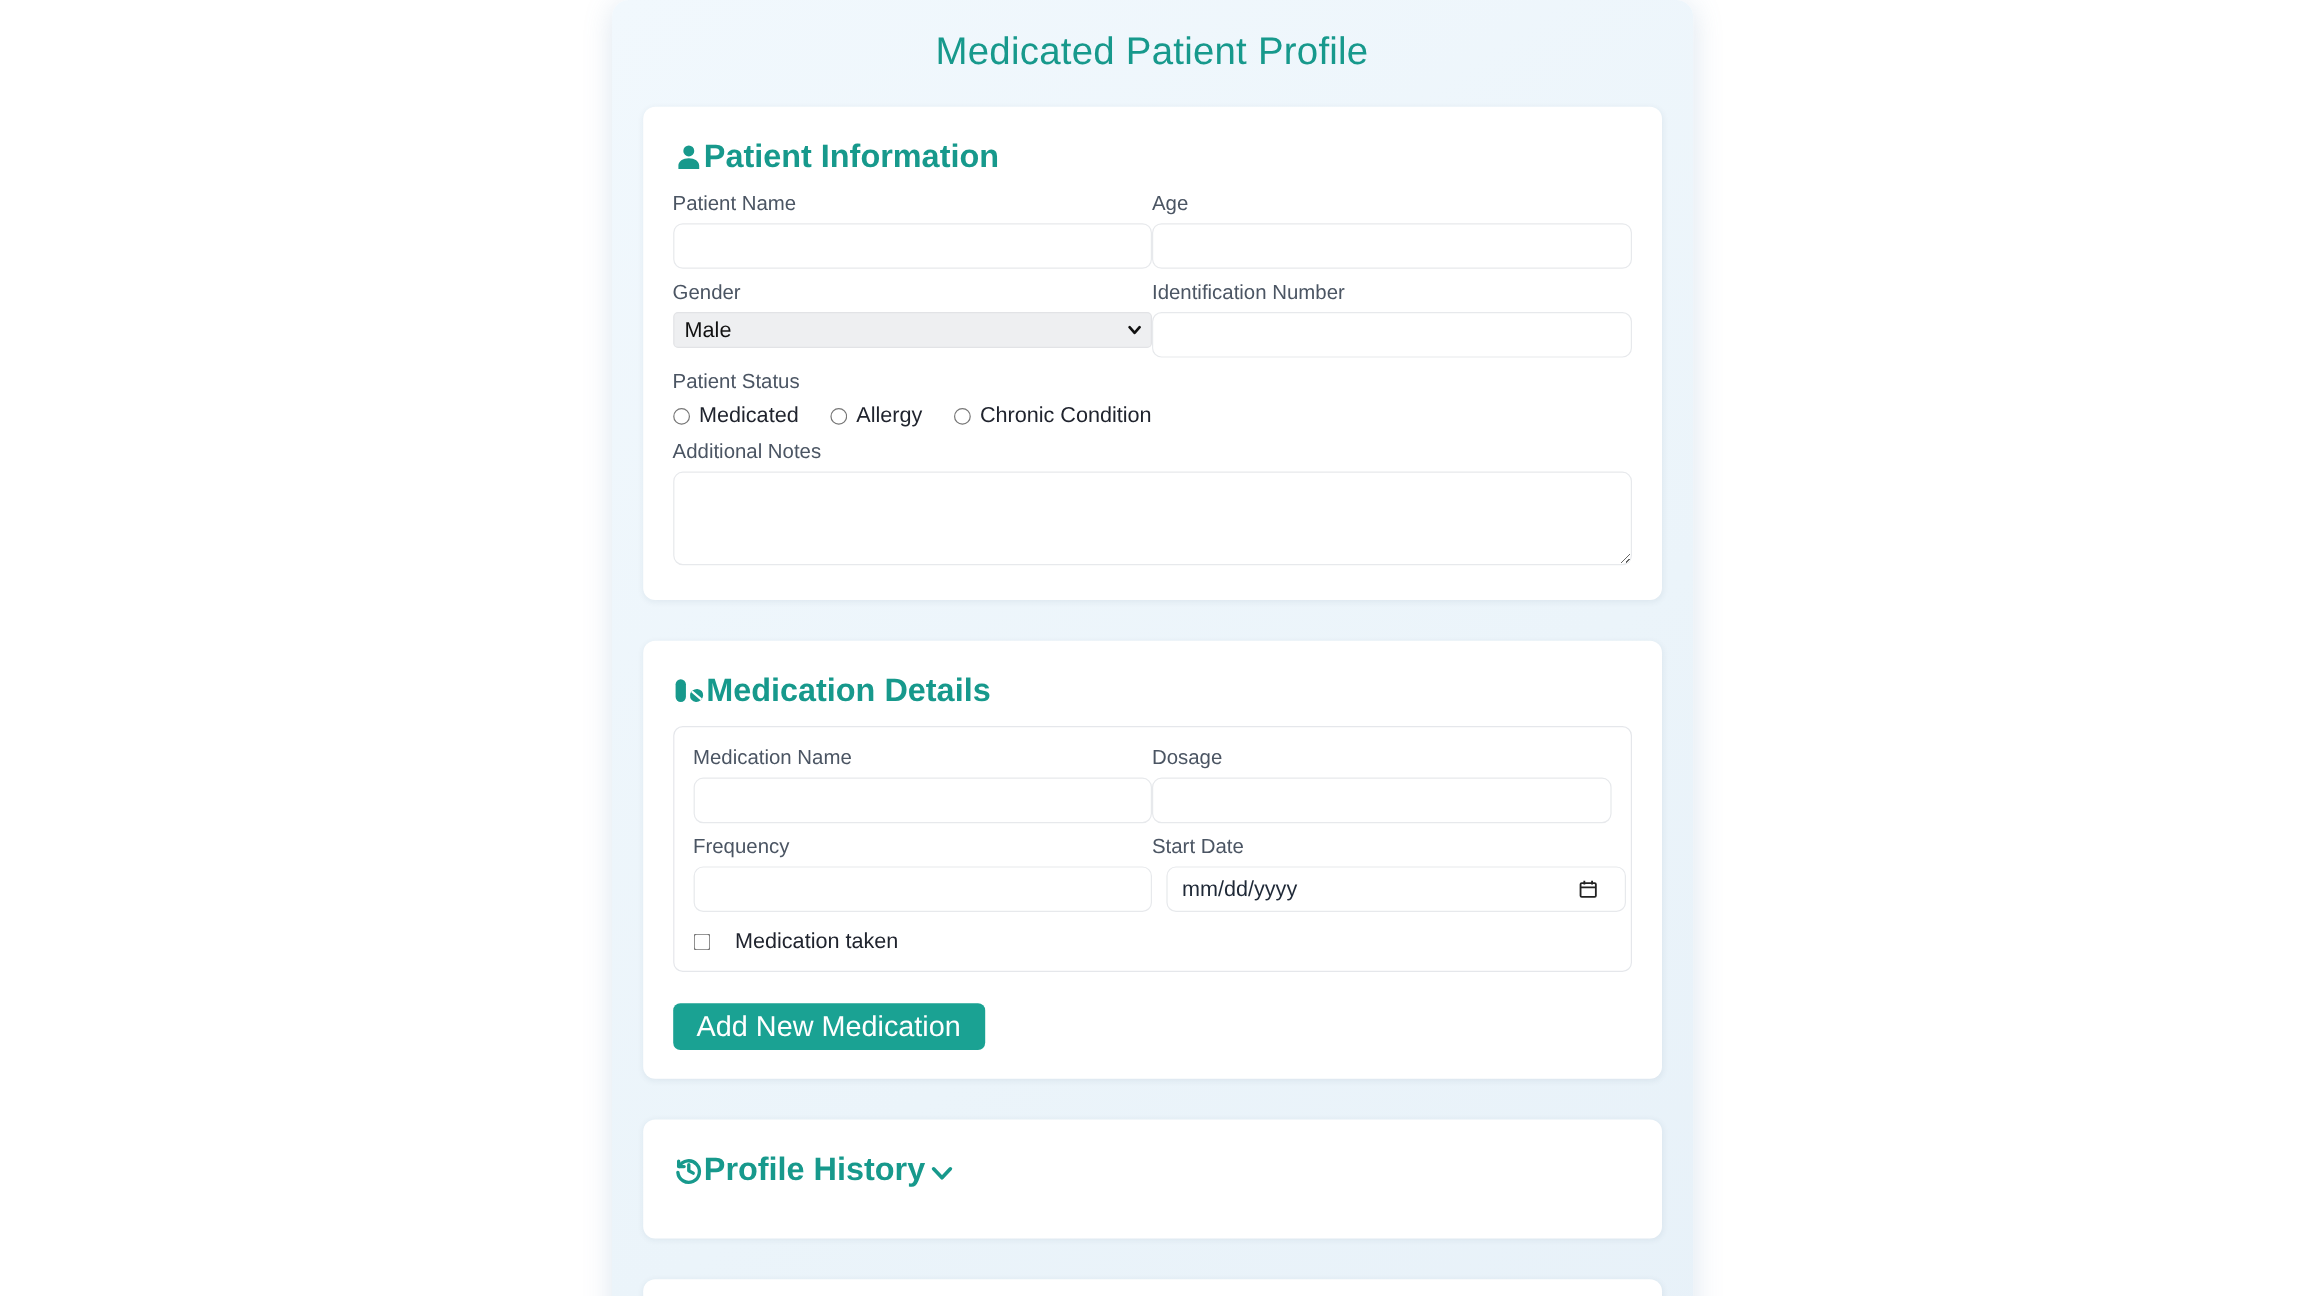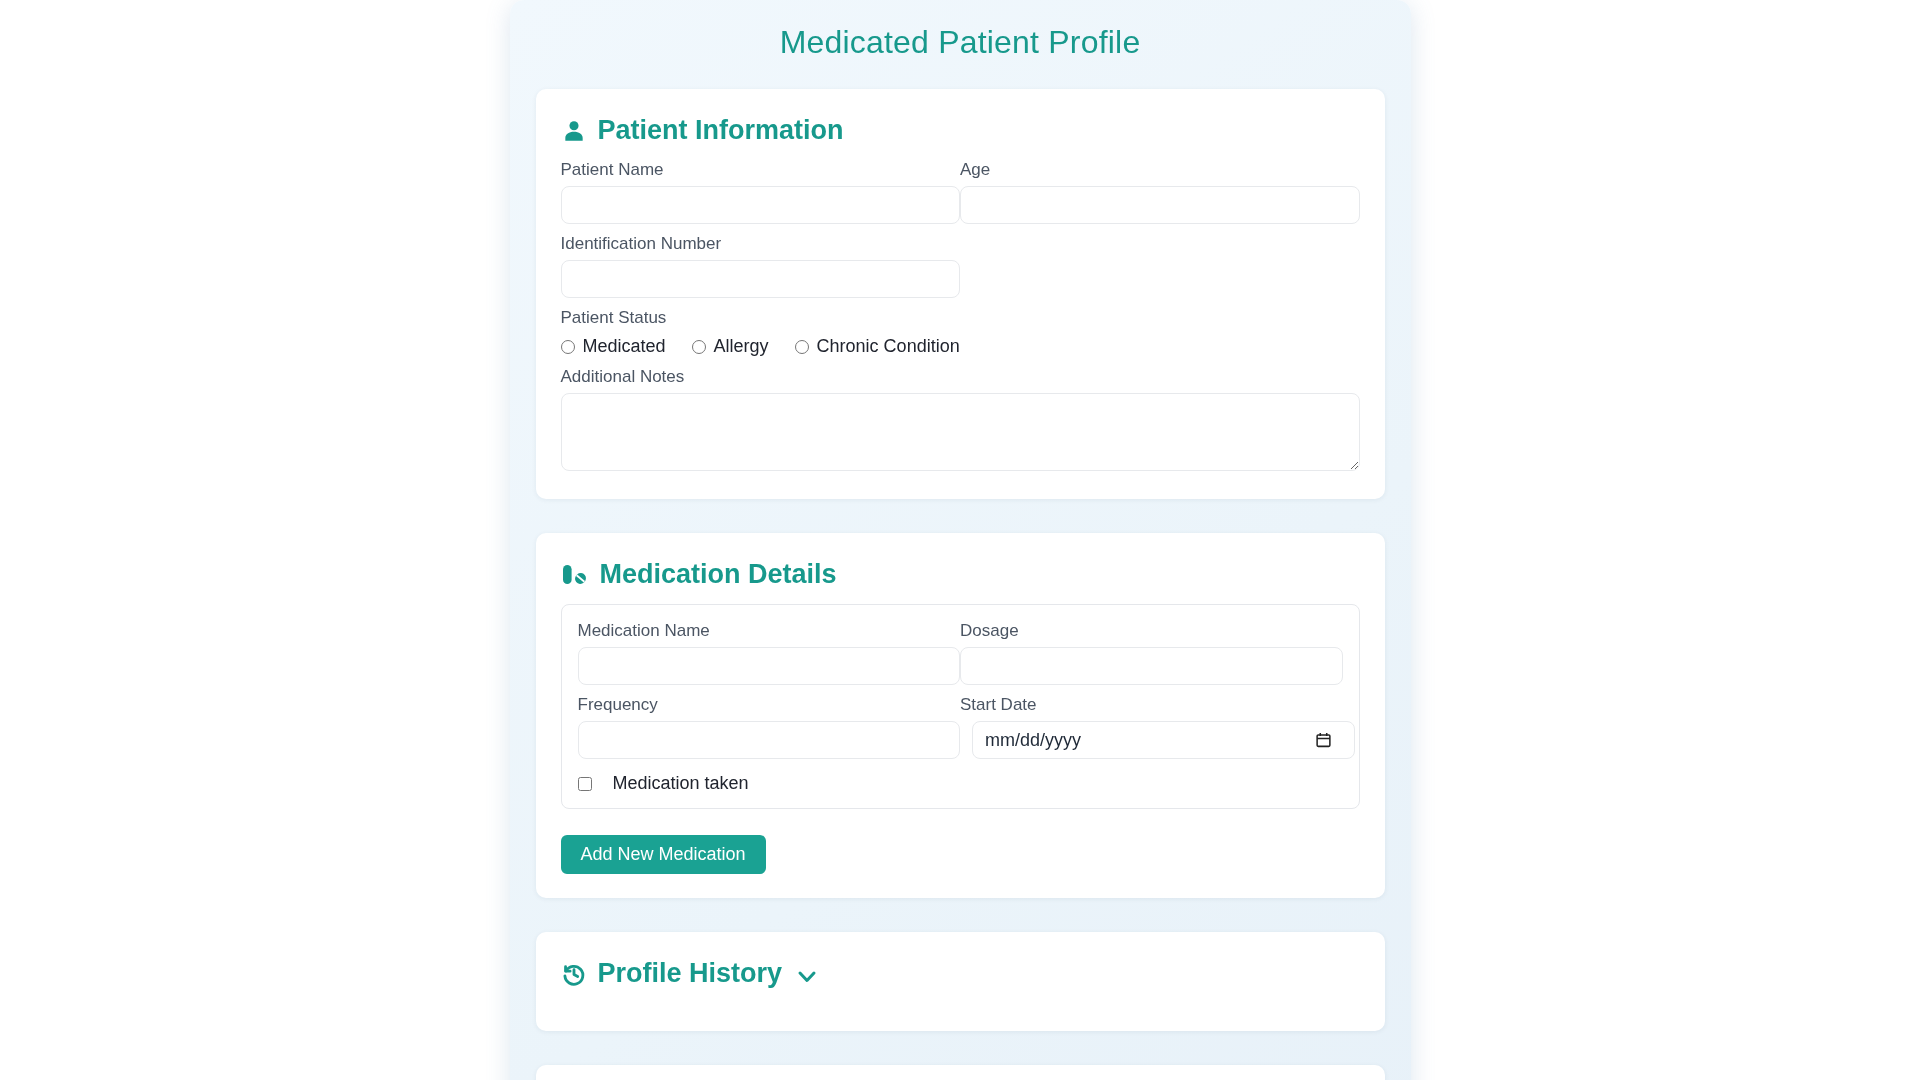--- a/index.html
+++ b/index.html
@@ -29,21 +29,21 @@
   .card {
     background: #ffffff;
     border-radius: 10px;
     padding: 26px 25px 24px 25px;
     margin-bottom: 34px;
     box-shadow: 0 1px 5px rgba(30, 60, 90, 0.07);
   }
   .section-heading {
     display: flex;
     align-items: center;
-    gap: 11px;
+    gap: 0;
     color: #17998c;
     font-size: 27px;
     font-weight: bold;
     margin-bottom: 14px;
   }
   .section-heading svg { flex: 0 0 auto; }
   .grid-2 {
     display: grid;
     grid-template-columns: 1fr 1fr;
   }
@@ -150,21 +150,21 @@
     margin: 0;
   }
   .add-btn {
     margin-top: 26px;
     height: 39px;
     padding: 0 20px;
     background: #1aa293;
     color: #ffffff;
     border: none;
     border-radius: 6px;
-    font-size: 18px;
+    font-size: 24px;
     font-family: "Liberation Sans", sans-serif;
     cursor: pointer;
   }
   .history-card { padding-bottom: 42px; }
   .history-heading { margin-bottom: 0; cursor: pointer; }
   .chevron { margin-left: 2px; margin-top: 4px; }
   .contact-card { min-height: 230px; }
 </style>
 </head>
 <body>
@@ -187,20 +187,33 @@
         <label class="field-label">Patient Name</label>
         <input class="text-input" type="text" value="" style="">
       </div>
       <div class="field">
         <label class="field-label">Age</label>
         <input class="text-input" type="text" value="" style="">
       </div>
     </div>
 
     <div class="grid-2">
+      <div class="field">
+        <label class="field-label">Gender</label>
+        <div class="select-wrap">
+          <select class="gender-select">
+            <option>Male</option>
+          </select>
+          <span class="select-caret">
+            <svg width="13" height="13" viewBox="0 0 14 14" fill="none" stroke="#111111" stroke-width="2.4" stroke-linecap="round" stroke-linejoin="round" aria-hidden="true">
+              <polyline points="2.5,4.5 7,9.5 11.5,4.5"></polyline>
+            </svg>
+          </span>
+        </div>
+      </div>
       <div class="field">
         <label class="field-label">Identification Number</label>
         <input class="text-input" type="text" value="" style="">
       </div>
     </div>
 
     <div class="field status-field">
       <label class="field-label">Patient Status</label>
       <div class="radio-row">
         <label class="radio-option">

